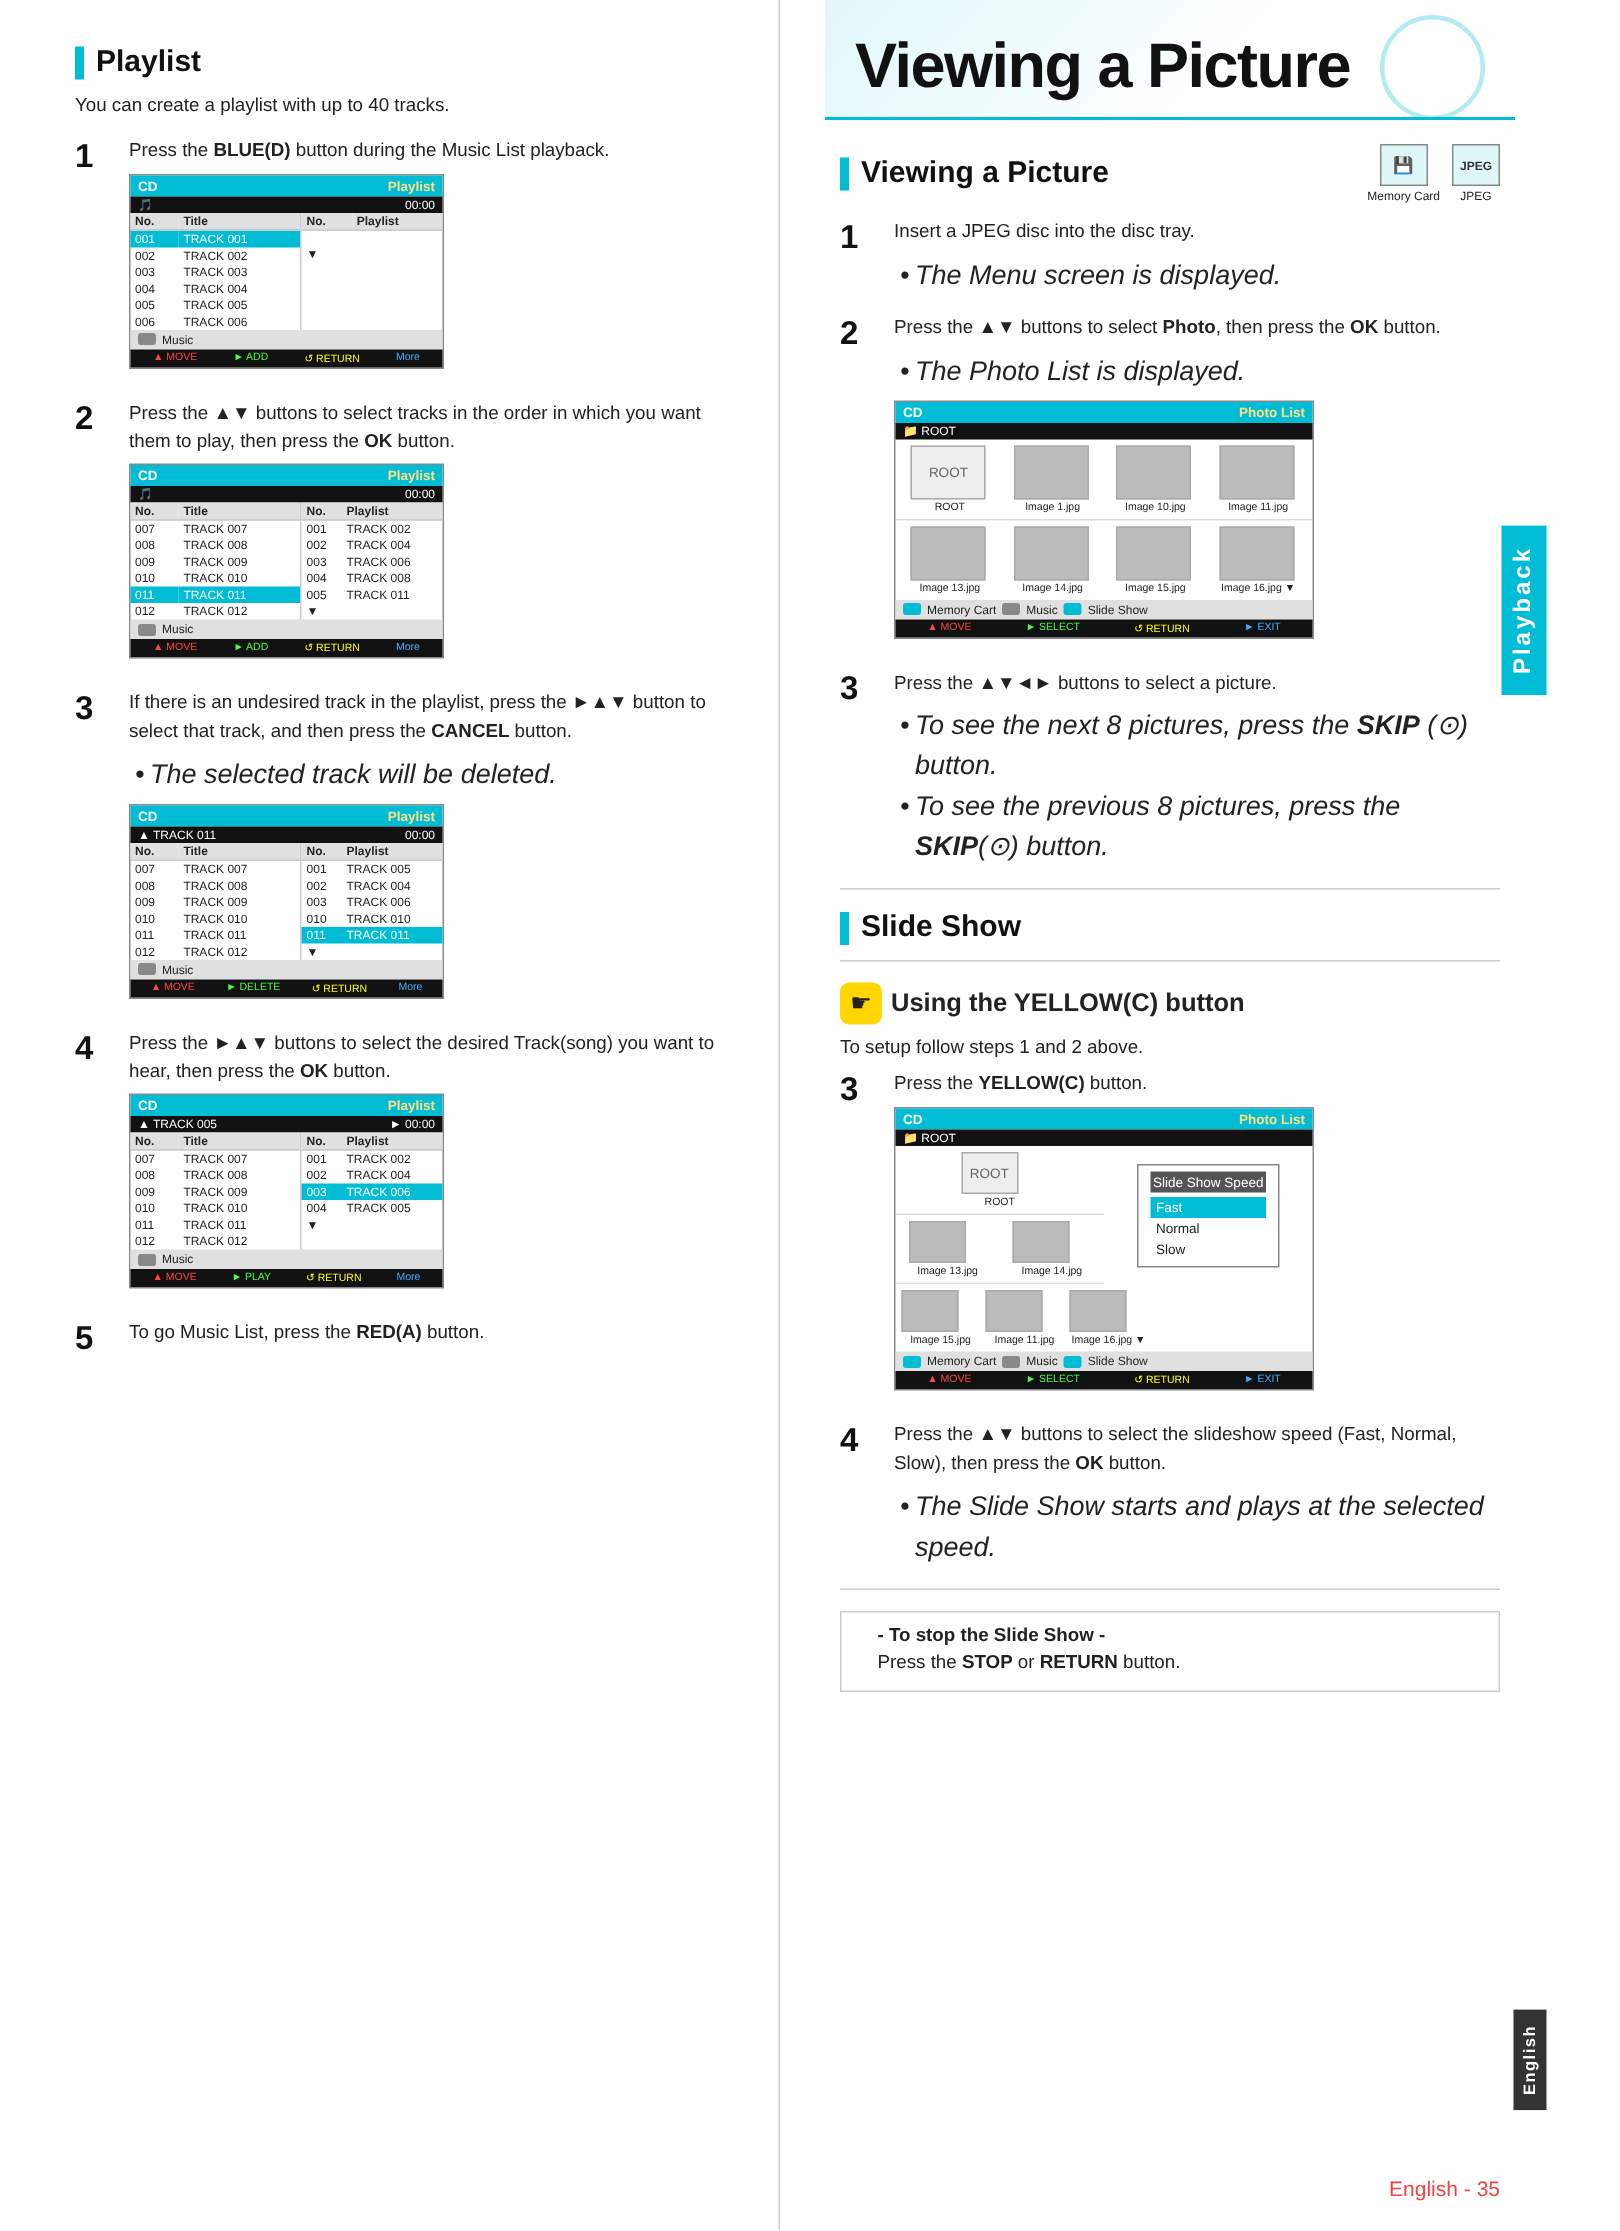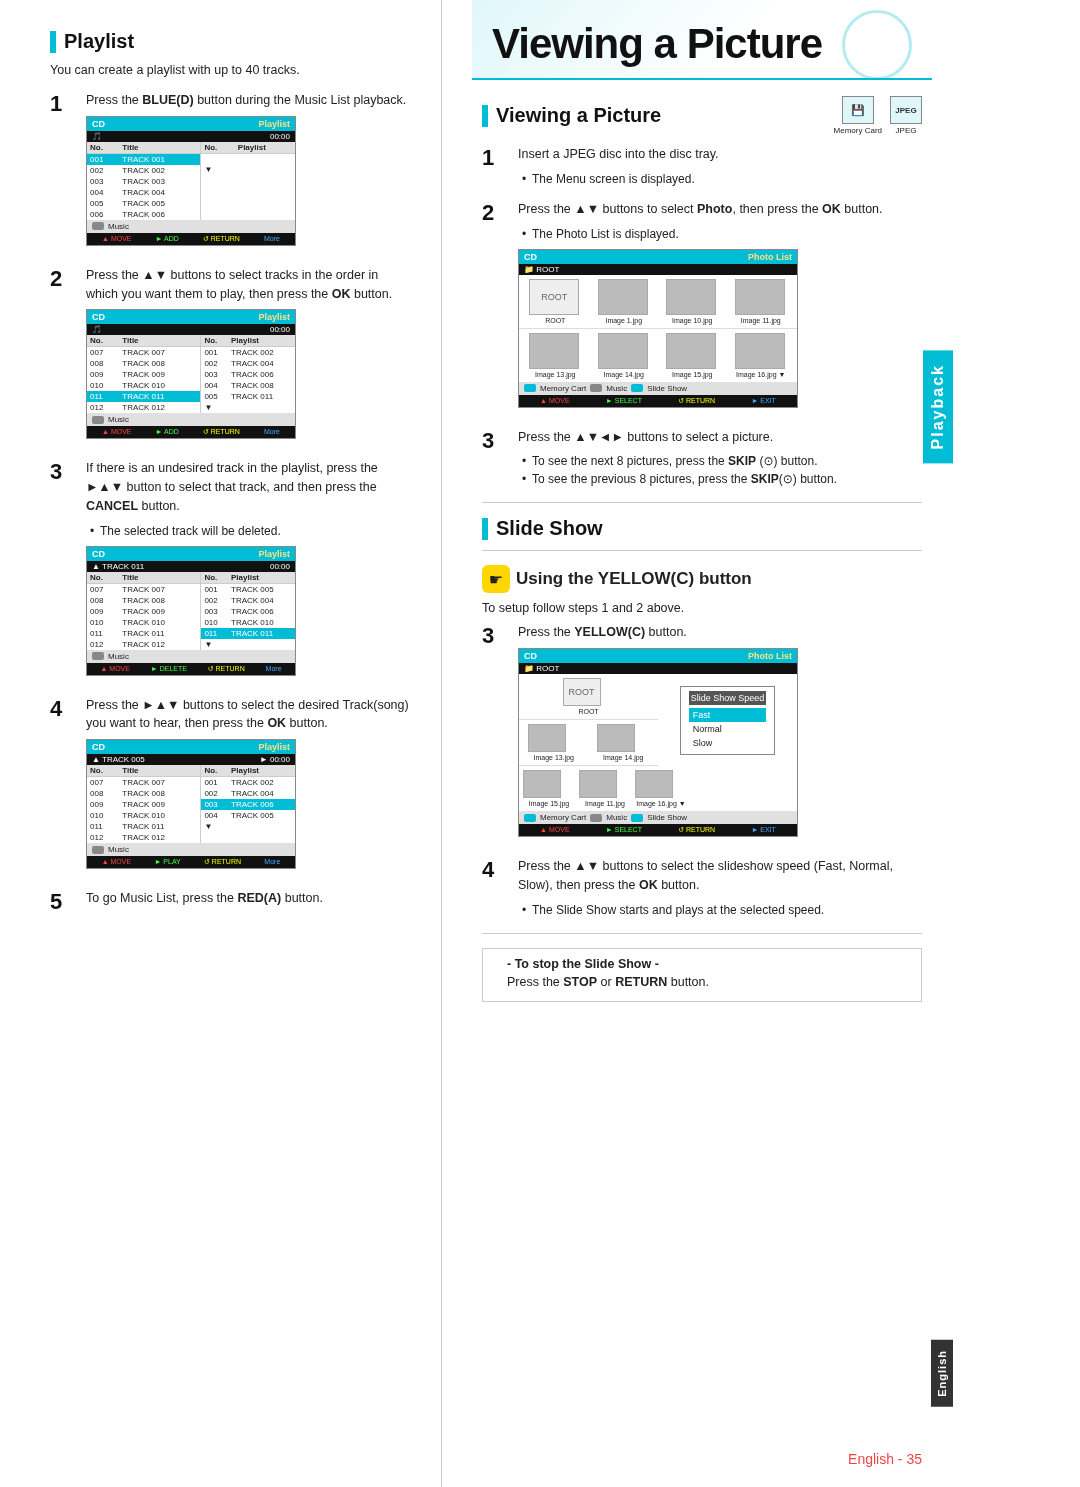--- a/index.html
+++ b/index.html
@@ -9,21 +9,21 @@
       background: #fff;
       font-family: Arial, sans-serif;
       font-size: 13px;
       color: #222;
       display: flex;
       flex-direction: row;
     }
 
     
     .left-col {
-      width: 442px;
+      width: 520px;
       padding: 30px 30px 30px 50px;
       border-right: 1px solid #ccc;
       position: relative;
     }
 
     
     .right-col {
       width: 510px;
       padding: 0 20px 20px 30px;
       position: relative;
@@ -366,23 +366,24 @@
       position: absolute;
       bottom: 20px;
       right: 30px;
       font-size: 14px;
       color: #ef4444;
     }
 
     
     .bullet-item {
       padding-left: 14px;
-      font-size: 12px;
+      font-size: 18px;
       line-height: 1.5;
       position: relative;
+      font-style: italic;
     }
     .bullet-item::before {
       content: "•";
       position: absolute;
       left: 4px;
     }
 
     
     .yellow-btn-icon {
       display: inline-flex;

